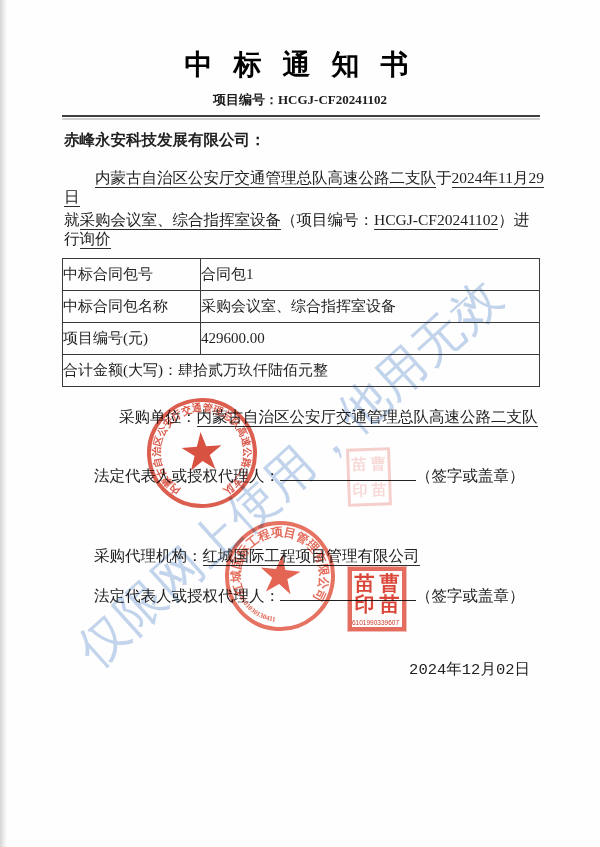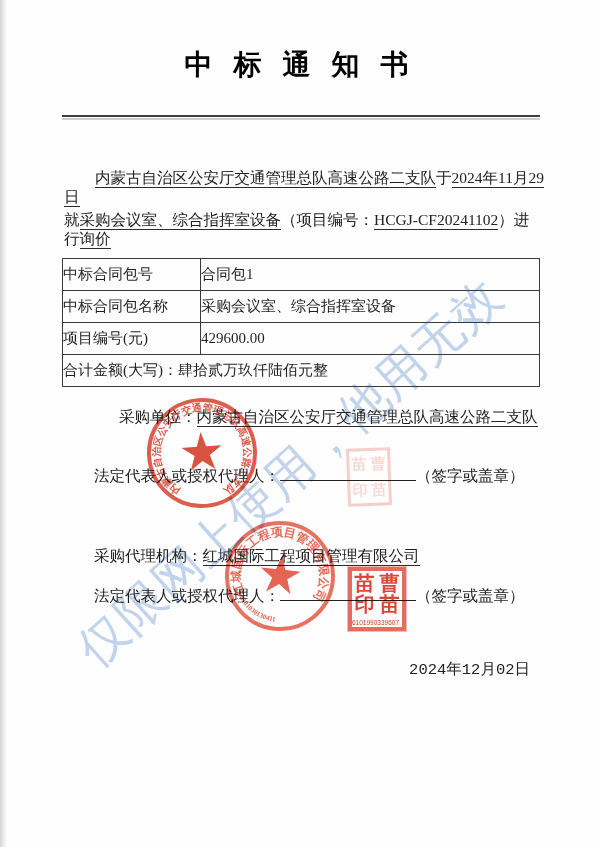--- a/index.html
+++ b/index.html
@@ -59,23 +59,25 @@
 <body>
 
 <div class="page">
 
   <div class="scan-edge"></div>
 
   <div class="watermark">仅限网上使用，他用无效</div>
 
   <div class="title">中 标 通 知 书</div>
 
+  <div class="proj"><span>项目编号：</span><span>HCGJ-CF20241102</span></div>
 
   <div class="rule"></div>
 
+  <div class="recipient">赤峰永安科技发展有限公司：</div>
 
   <div class="bline pl1"><span class="u">内蒙古自治区公安厅交通管理总队高速公路二支队</span><span>于</span><span class="u">2024年11月29日</span></div>
 
   <div class="bline pl2"><span>就</span><span class="u">采购会议室、综合指挥室设备</span><span>（项目编号：</span><span class="u">HCGJ-CF20241102</span><span>）进行</span><span class="u">询价</span></div>
 
 
   <table class="award">
     <tbody>
         <tr>
       <td class="c1">中标合同包号</td>

